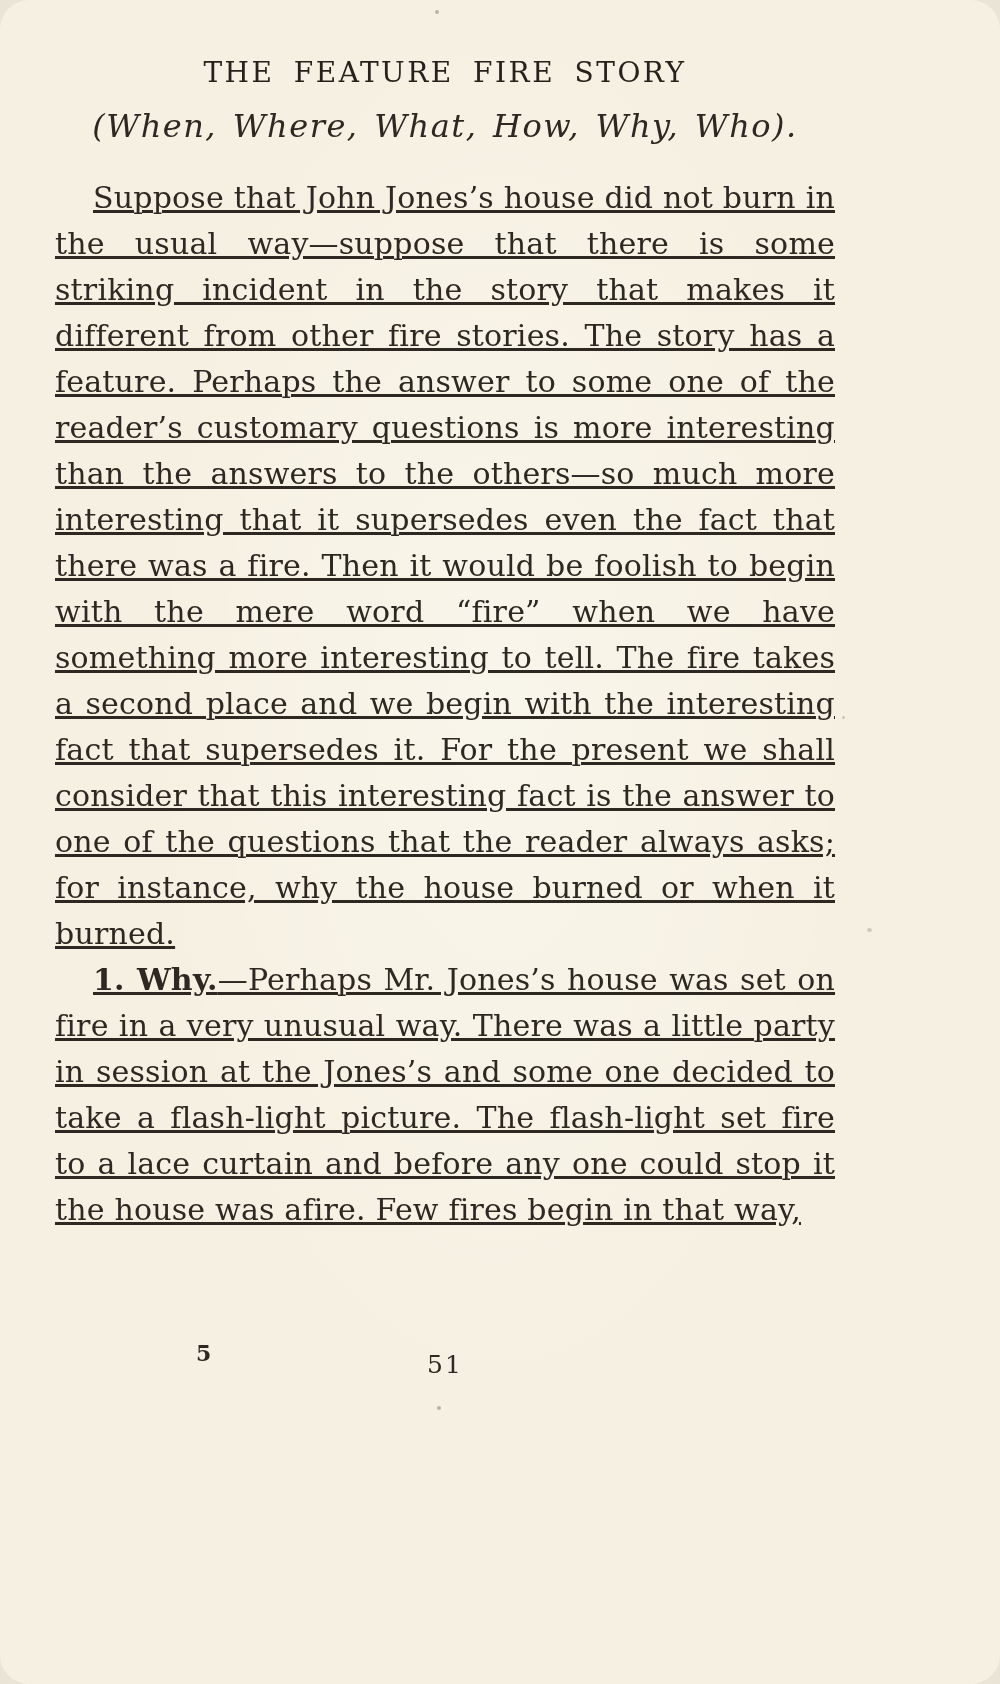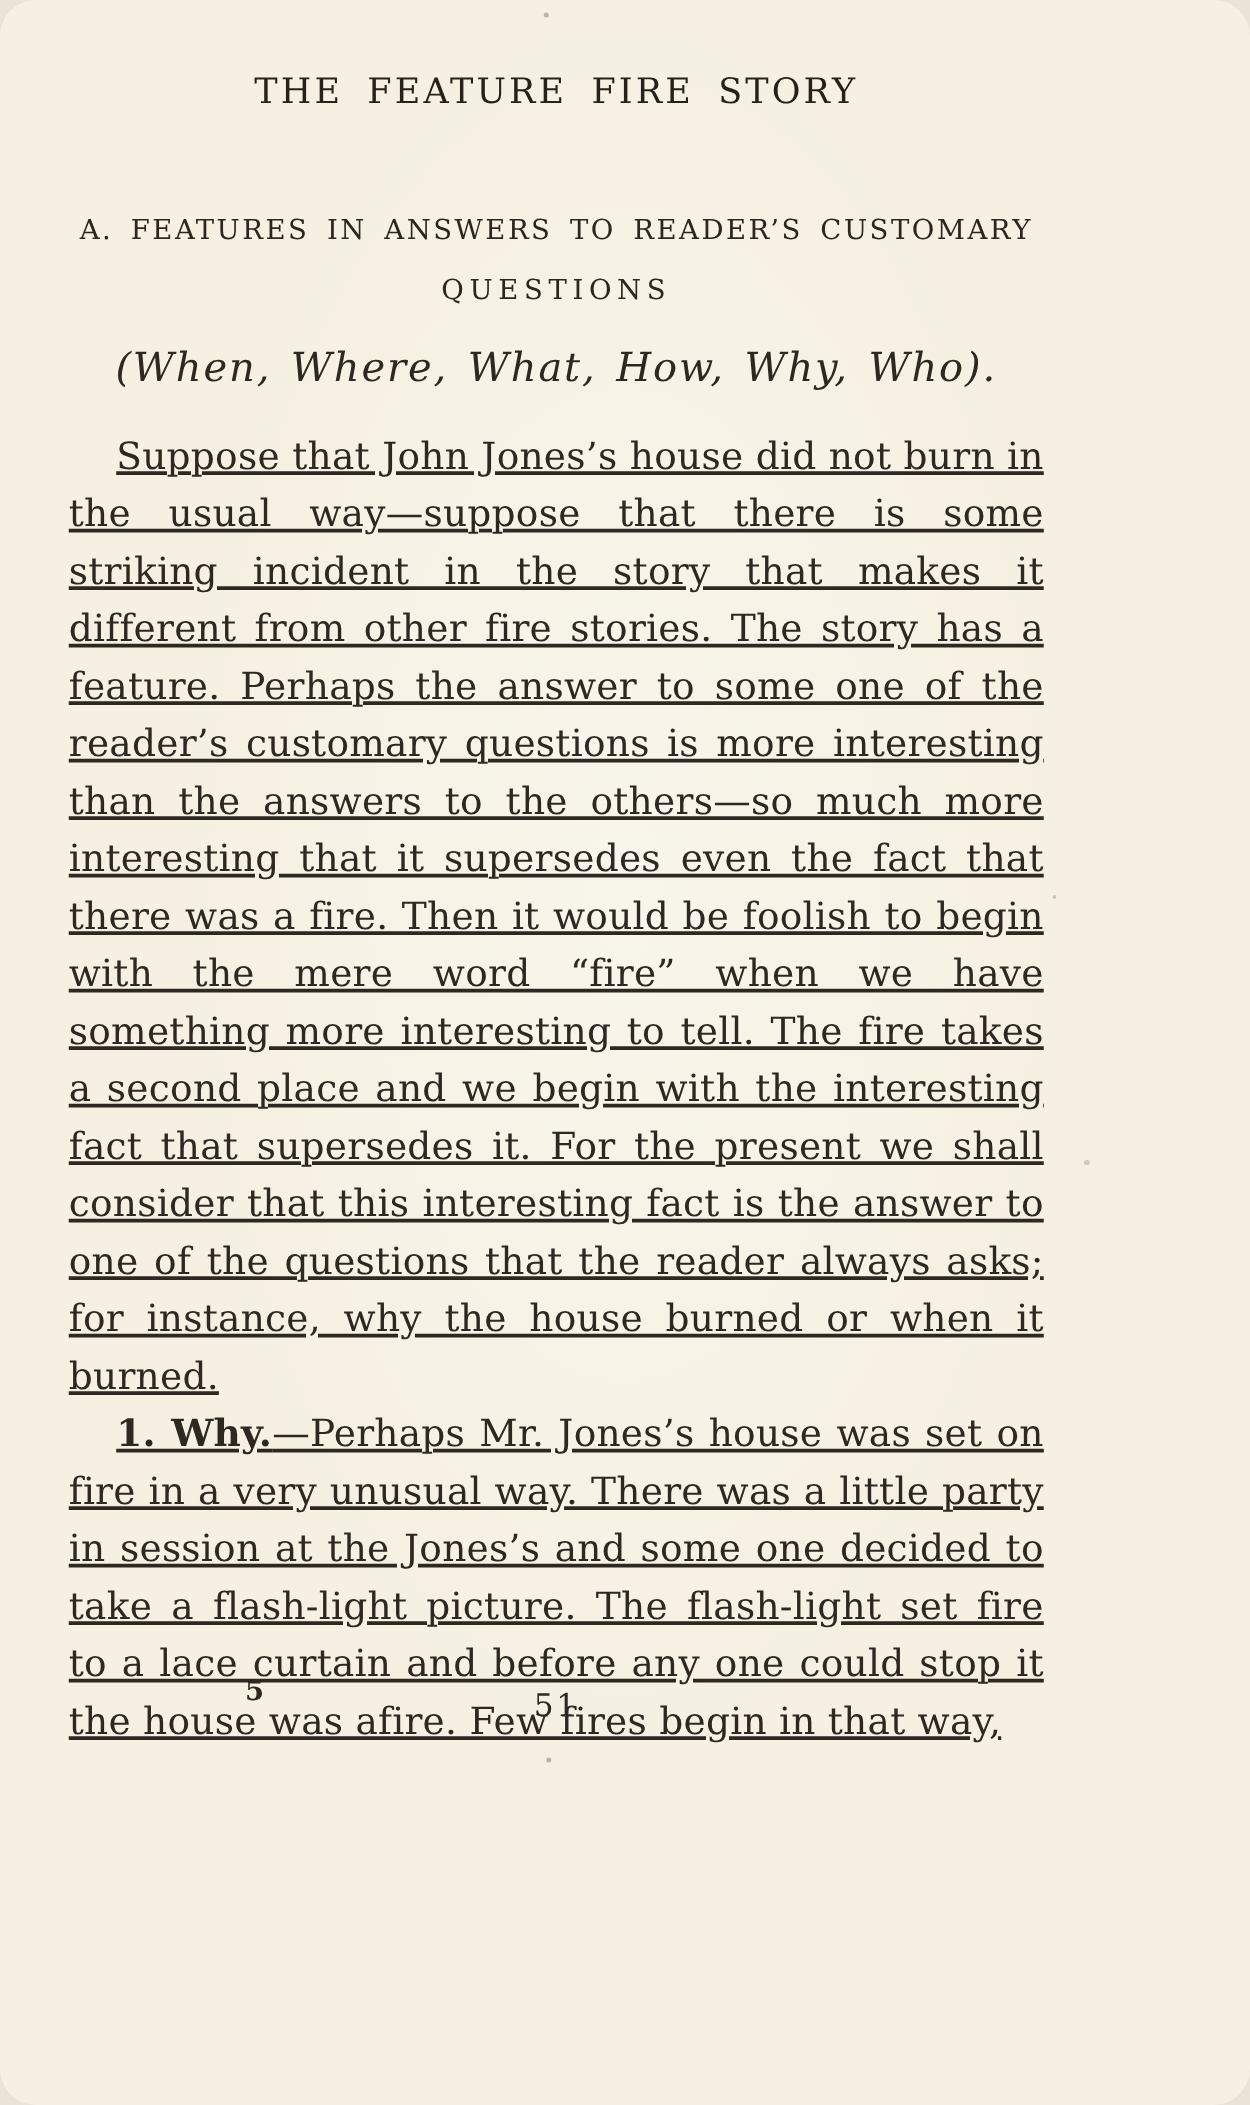--- a/index.html
+++ b/index.html
@@ -107,24 +107,20 @@
 
   <div class="speck s1"></div>
   <div class="speck s2"></div>
   <div class="speck s3"></div>
   <div class="speck s4"></div>
 
   <div class="content">
 
     <div class="running-head">THE FEATURE FIRE STORY</div>
 
-    <div class="section-heading">
-      <div class="line1">A. FEATURES IN ANSWERS TO READER’S CUSTOMARY</div>
-      <div class="line2">QUESTIONS</div>
-    </div>
 
     <div class="subtitle">(When, Where, What, How, Why, Who).</div>
 
     <div class="bodytext">
       <p>Suppose that John Jones’s house did not burn in the usual way—suppose that there is some striking incident in the story that makes it different from other fire stories. The story has a feature. Perhaps the answer to some one of the reader’s customary questions is more interesting than the answers to the others—so much more interesting that it supersedes even the fact that there was a fire. Then it would be foolish to begin with the mere word “fire” when we have something more interesting to tell. The fire takes a second place and we begin with the interesting fact that supersedes it. For the present we shall consider that this interesting fact is the answer to one of the questions that the reader always asks; for instance, why the house burned or when it burned.</p>
       <p><span class="lead-bold">1. Why.</span><span>—Perhaps Mr. Jones’s house was set on fire in a very unusual way. There was a little party in session at the Jones’s and some one decided to take a flash-light picture. The flash-light set fire to a lace curtain and before any one could stop it the house was afire. Few fires begin in that way,</span></p>
     </div>
 
   </div>
 

